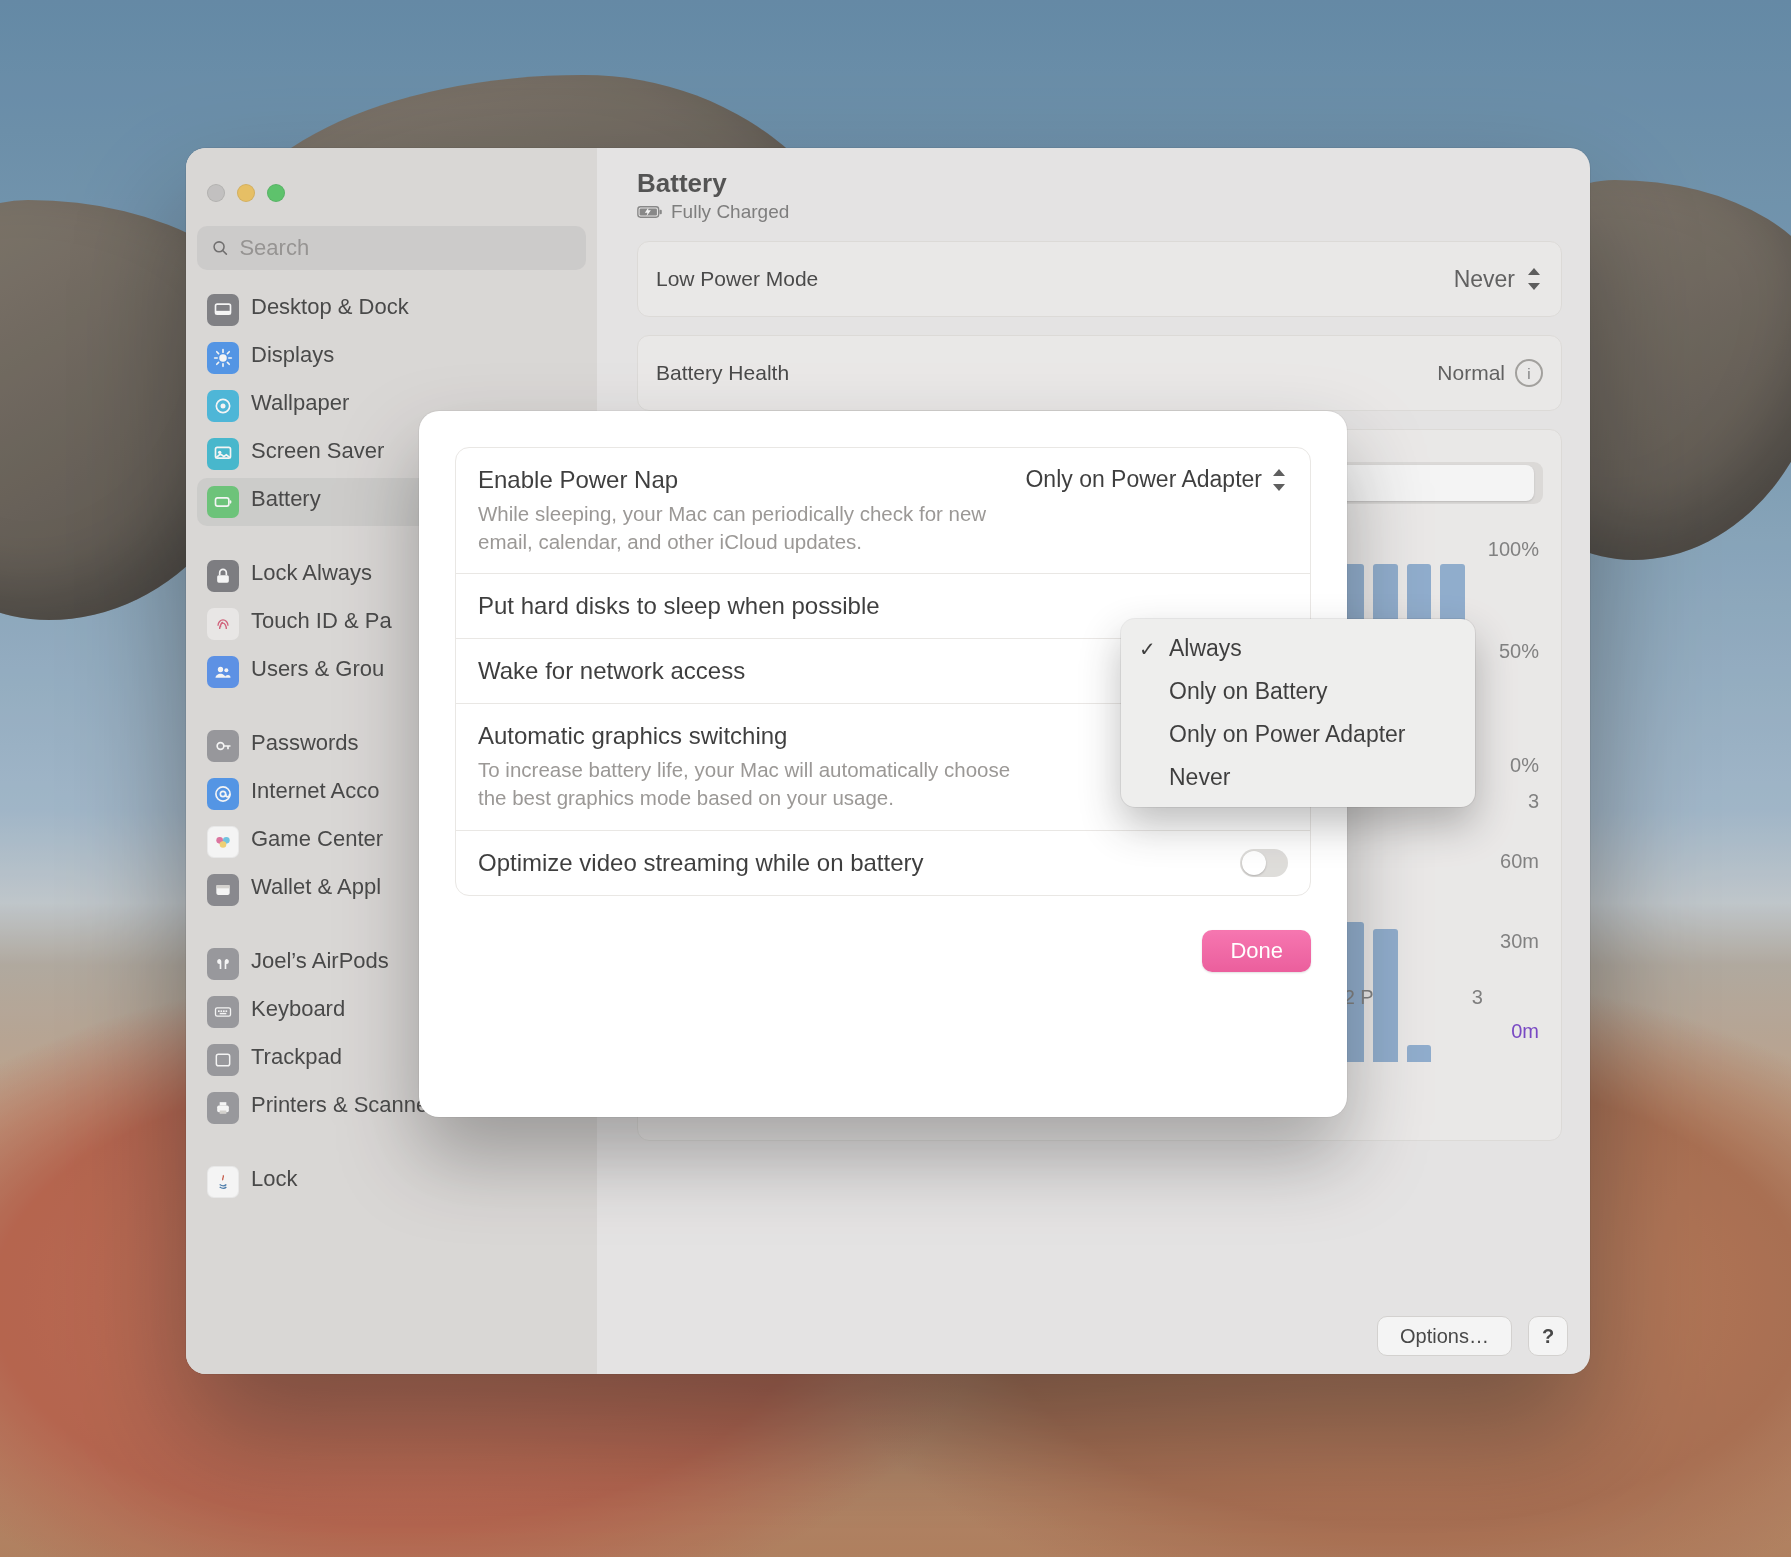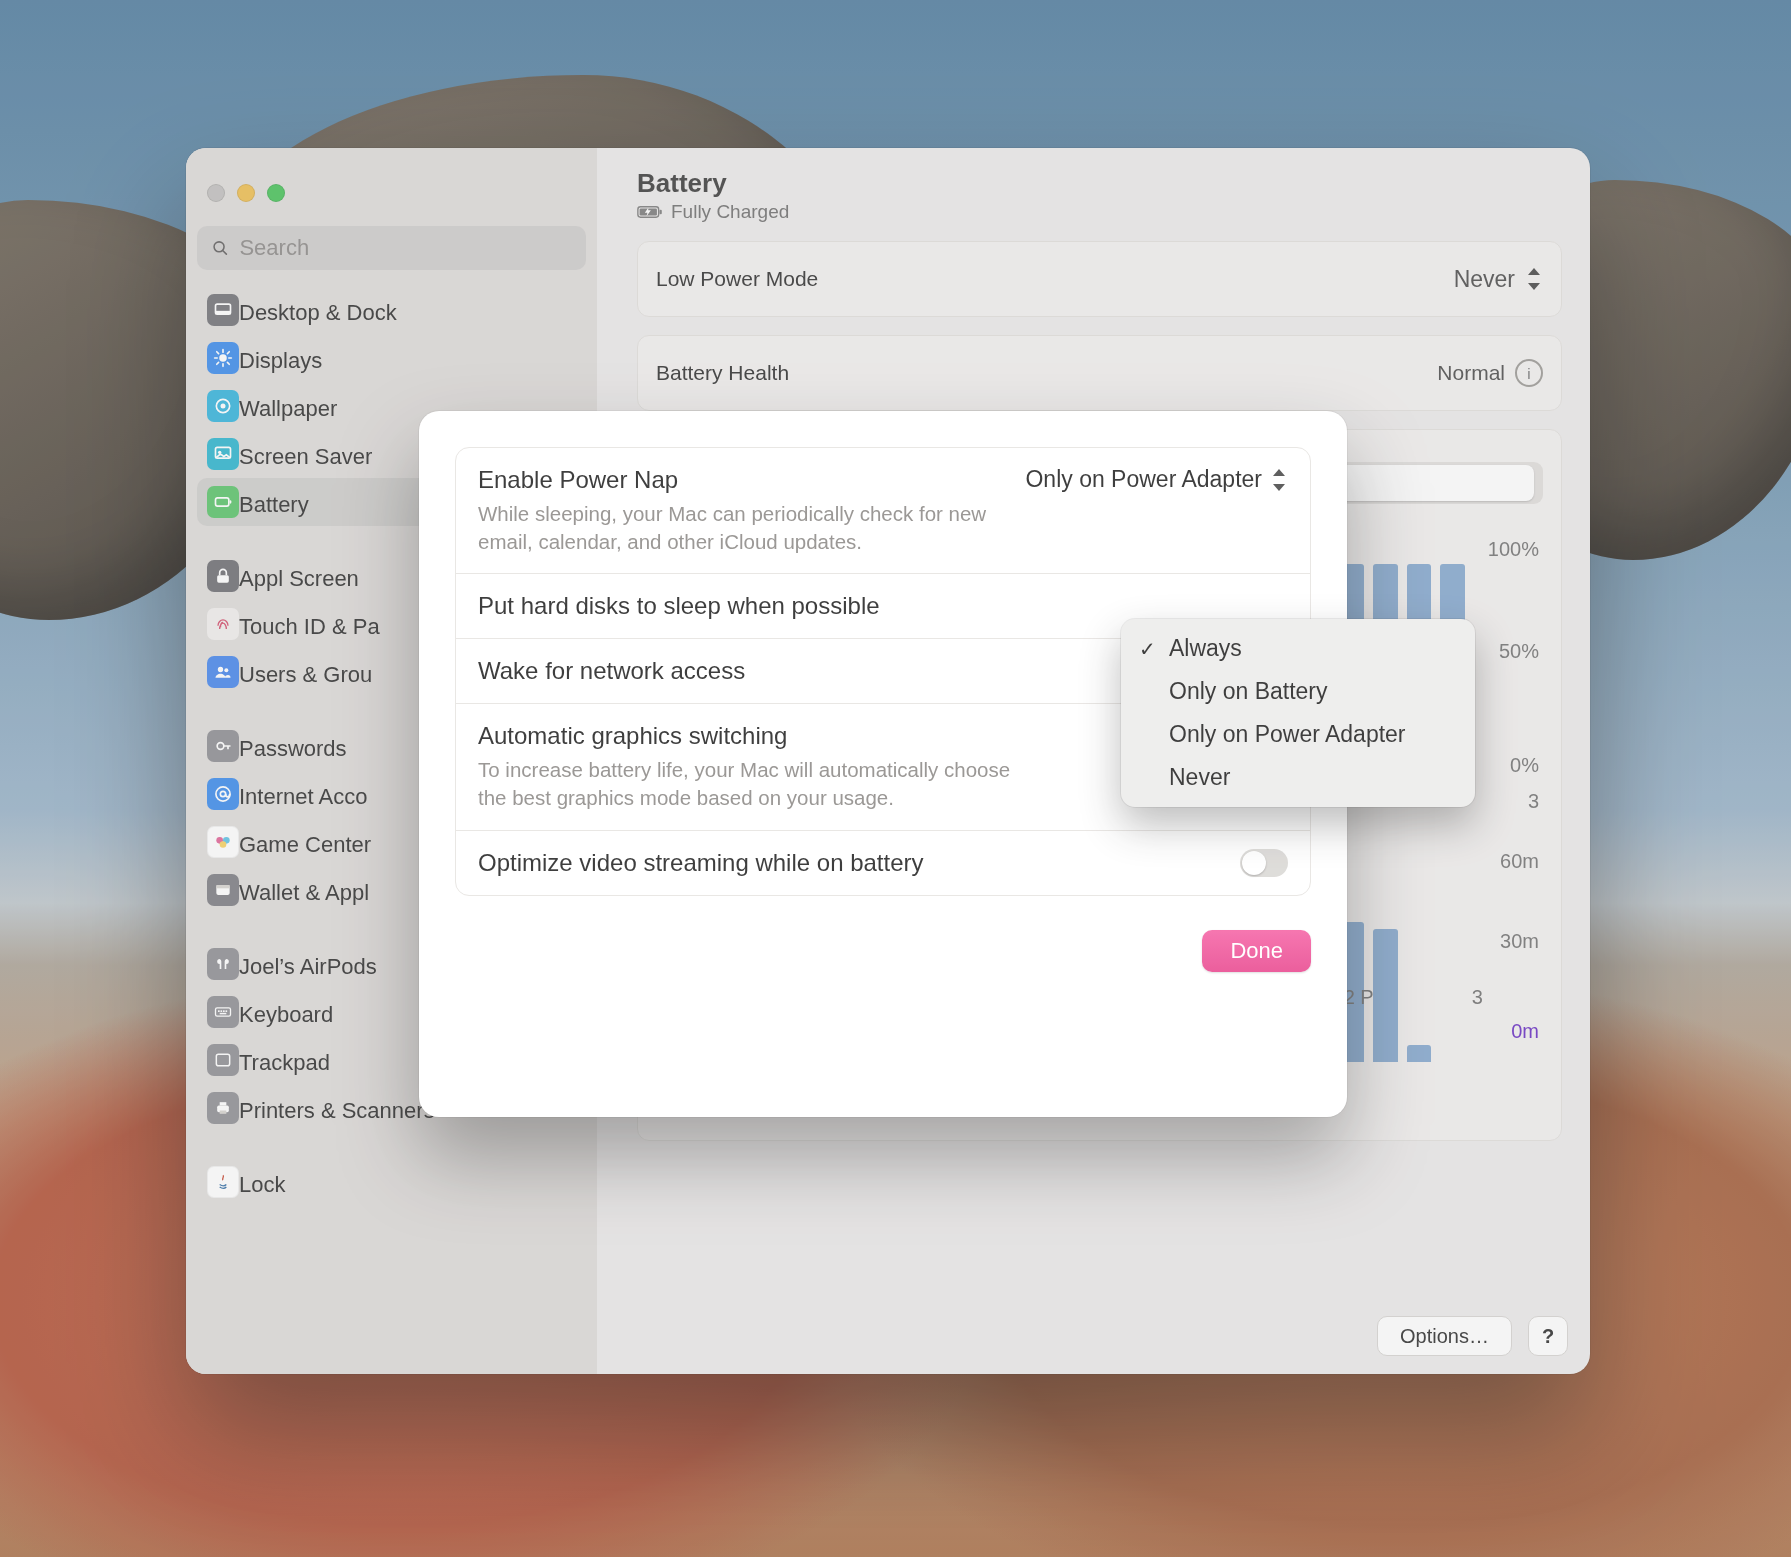--- a/index.html
+++ b/index.html
@@ -51,21 +51,21 @@
 
   .search {
     display:flex; align-items:center; gap:10px;
     background:#cfcccb; border-radius:10px; padding: 8px 14px; height:44px;
     margin-bottom: 16px;
   }
   .search svg { width:20px; height:20px; opacity:.55; fill:none; stroke:#6a6a6a; stroke-width:2.2; }
   .search input { border:none; background:transparent; font-size:22px; color:#3a3a3a; outline:none; width: 100%; }
   .search input::placeholder { color:#8b8986; }
   .nav-item {
-    display:flex; align-items:flex-end; gap:0;
+    display:flex; align-items:flex-start; gap:12px;
     padding: 8px 10px; border-radius: 10px;
     font-size:22px; color:#2c2c2c;
     white-space: nowrap; overflow: hidden;
   }
   .nav-item.selected { background:#cfcdcb; }
   .nav-icon {
     width:32px; height:32px; border-radius:7px; flex: none;
     display:flex; align-items:center; justify-content:center;
     color:#fff; font-size:18px;
   }
@@ -264,21 +264,21 @@
             <span>Battery</span>
           </div>
           <div style="height: 26px;"></div>
           <div class="nav-item">
             <span class="nav-icon ic-lock">
               <svg viewBox="0 0 24 24">
                 <rect x="5" y="11" width="14" height="9" rx="2" fill="#fff"></rect>
                 <path d="M8 11V8a4 4 0 118 0v3" fill="none" stroke="#fff" stroke-width="2"></path>
               </svg>
             </span>
-            <span>Appl Screen</span>
+            <span>Lock Always</span>
           </div>
           <div class="nav-item">
             <span class="nav-icon ic-touchid">
               <svg viewBox="0 0 24 24">
                 <path d="M6 14c0-4 3-7 6-7s6 3 6 7M8 18c0-4 2-7 4-7s4 3 4 7M12 10c-1.5 0-3 2-3 6" fill="none" stroke="#e6456a" stroke-width="1.6"></path>
               </svg>
             </span>
             <span>Touch ID &amp; Pa</span>
           </div>
           <div class="nav-item">

